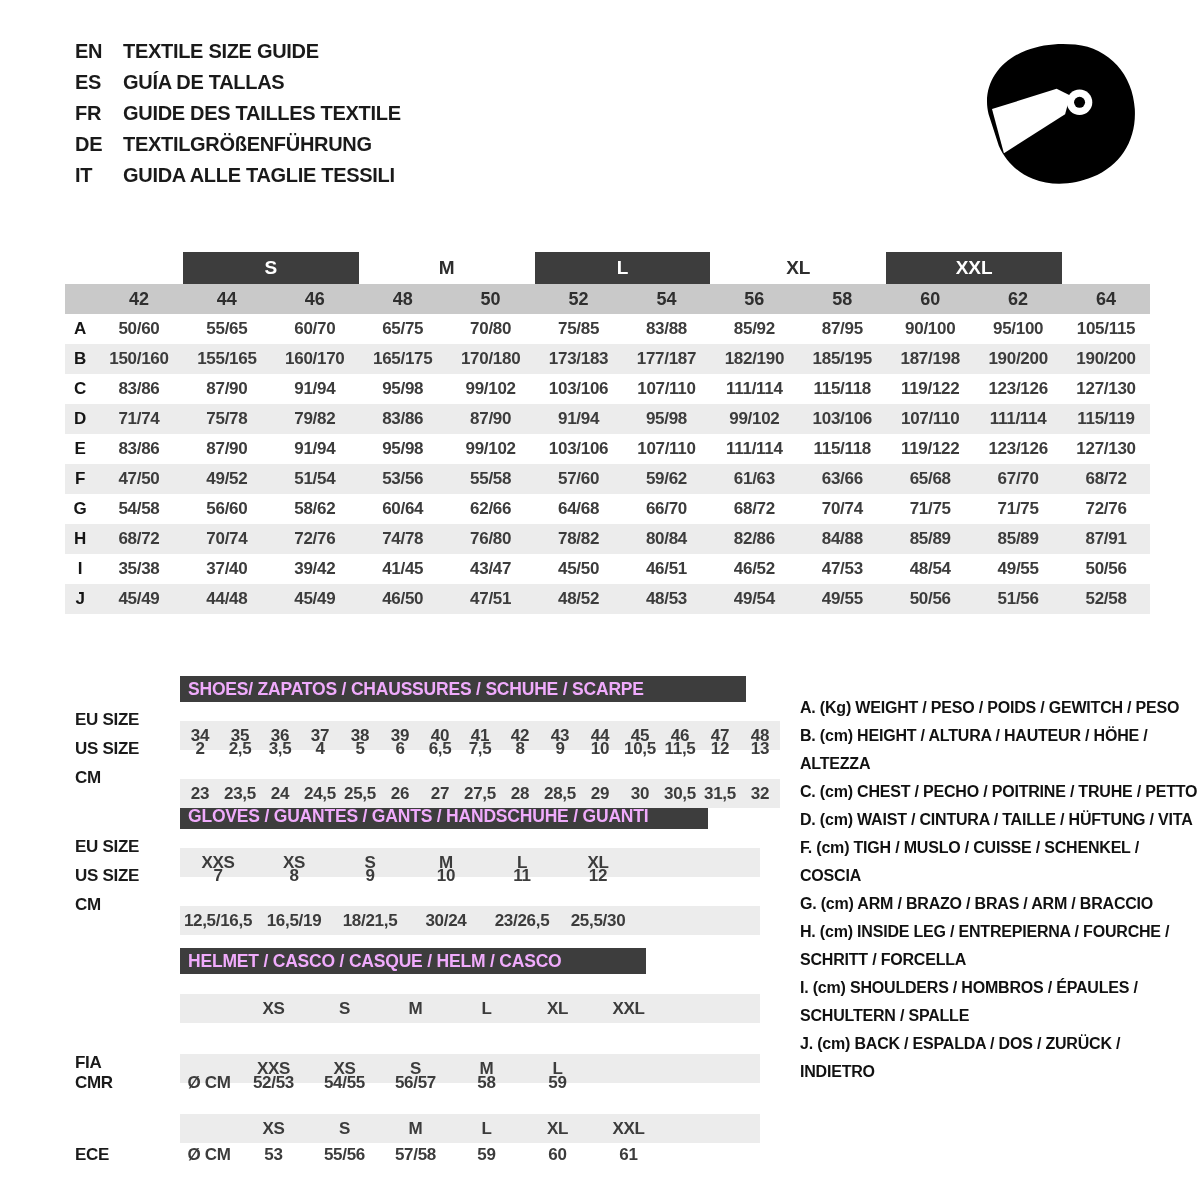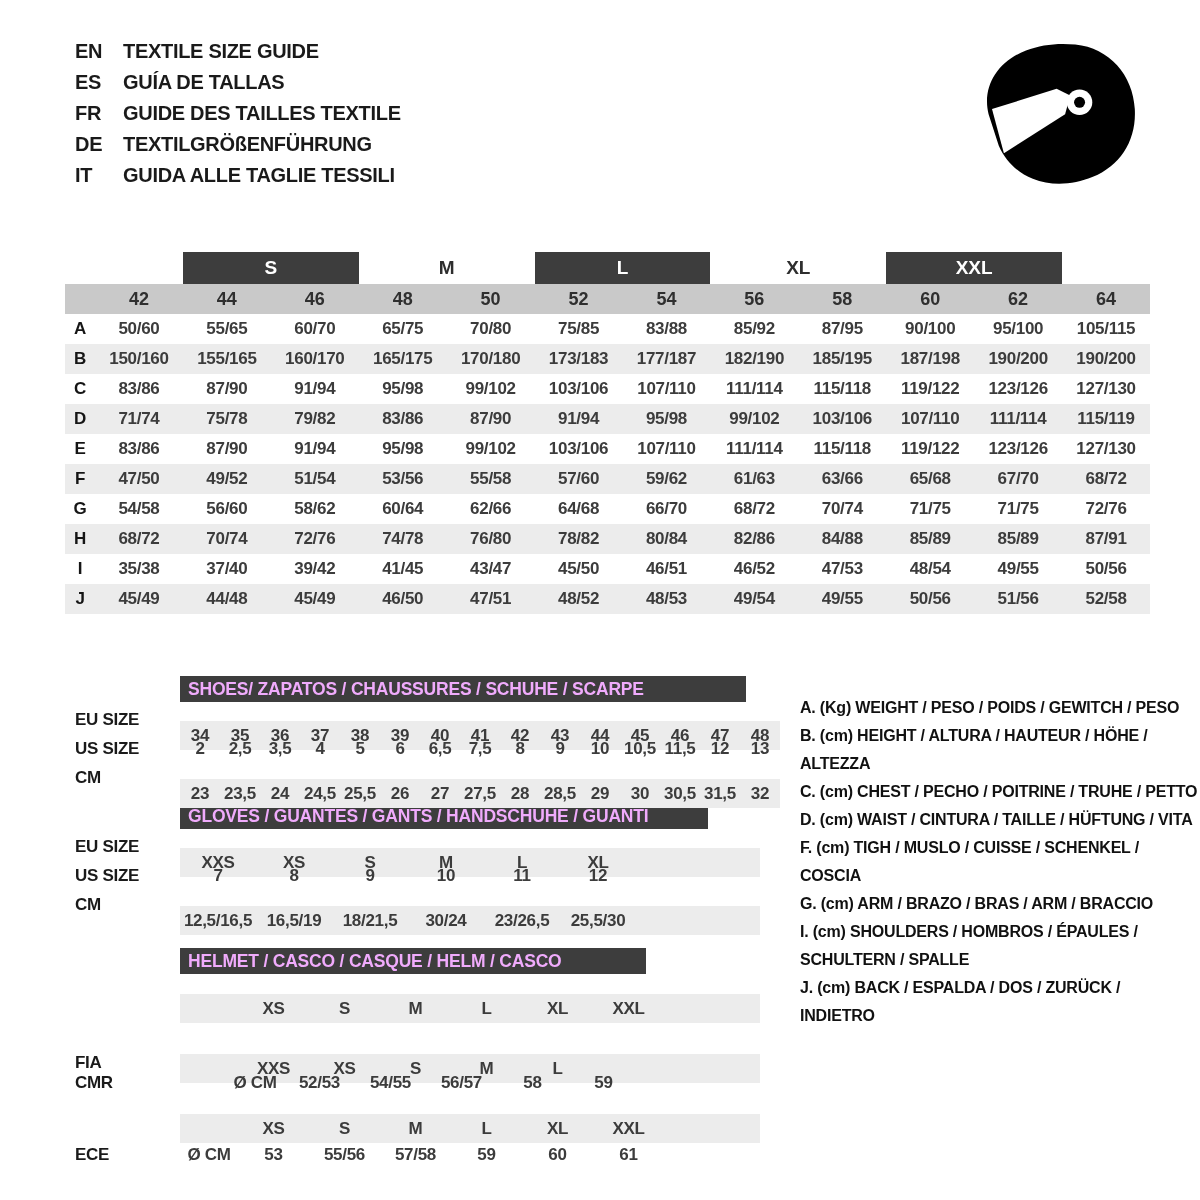--- a/index.html
+++ b/index.html
@@ -257,20 +257,21 @@
 <div class="sec-title" style="left:180px;top:803px;width:520px">GLOVES / GUANTES / GANTS / HANDSCHUHE / GUANTI</div>
 <div class="sec-title" style="left:180px;top:948px;width:458px">HELMET / CASCO / CASQUE / HELM / CASCO</div>
 
 <div class="legend">
     <div class="leg-item">A. (Kg) WEIGHT / PESO / POIDS / GEWITCH / PESO</div>
     <div class="leg-item">B. (cm) HEIGHT / ALTURA / HAUTEUR / HÖHE / ALTEZZA</div>
     <div class="leg-item">C. (cm) CHEST / PECHO / POITRINE / TRUHE / PETTO</div>
     <div class="leg-item">D. (cm) WAIST / CINTURA / TAILLE / HÜFTUNG / VITA</div>
     <div class="leg-item">F. (cm) TIGH / MUSLO / CUISSE / SCHENKEL / COSCIA</div>
     <div class="leg-item">G. (cm) ARM / BRAZO / BRAS / ARM / BRACCIO</div>
+    <div class="leg-item">H. (cm) INSIDE LEG / ENTREPIERNA / FOURCHE / SCHRITT / FORCELLA</div>
     <div class="leg-item">I. (cm) SHOULDERS / HOMBROS / ÉPAULES / SCHULTERN / SPALLE</div>
     <div class="leg-item">J. (cm) BACK / ESPALDA / DOS / ZURÜCK / INDIETRO</div>
   </div>
 
 <div class="frow" style="top: 705px;">
     <div class="flabel">EU SIZE</div>
     <div class="vals gray" style="width: 600px; grid-template-columns: repeat(15, 40px);">
       <span>34</span>
       <span>35</span>
       <span>36</span>
@@ -389,21 +390,21 @@
     <div class="flabel"></div>
     <div class="vals gray" style="width: 580px; grid-template-columns: 58px repeat(6, 71px);">
       <span></span>
       <span>XXS</span>
       <span>XS</span>
       <span>S</span>
       <span>M</span>
       <span>L</span>
     </div>
   </div>
-<div class="frow" style="top: 1068px; gap: 46px;">
+<div class="frow" style="top: 1068px;">
     <div class="flabel">CMR</div>
     <div class="vals" style="width: 580px; grid-template-columns: 58px repeat(6, 71px);">
       <span>Ø CM</span>
       <span>52/53</span>
       <span>54/55</span>
       <span>56/57</span>
       <span>58</span>
       <span>59</span>
     </div>
   </div>

